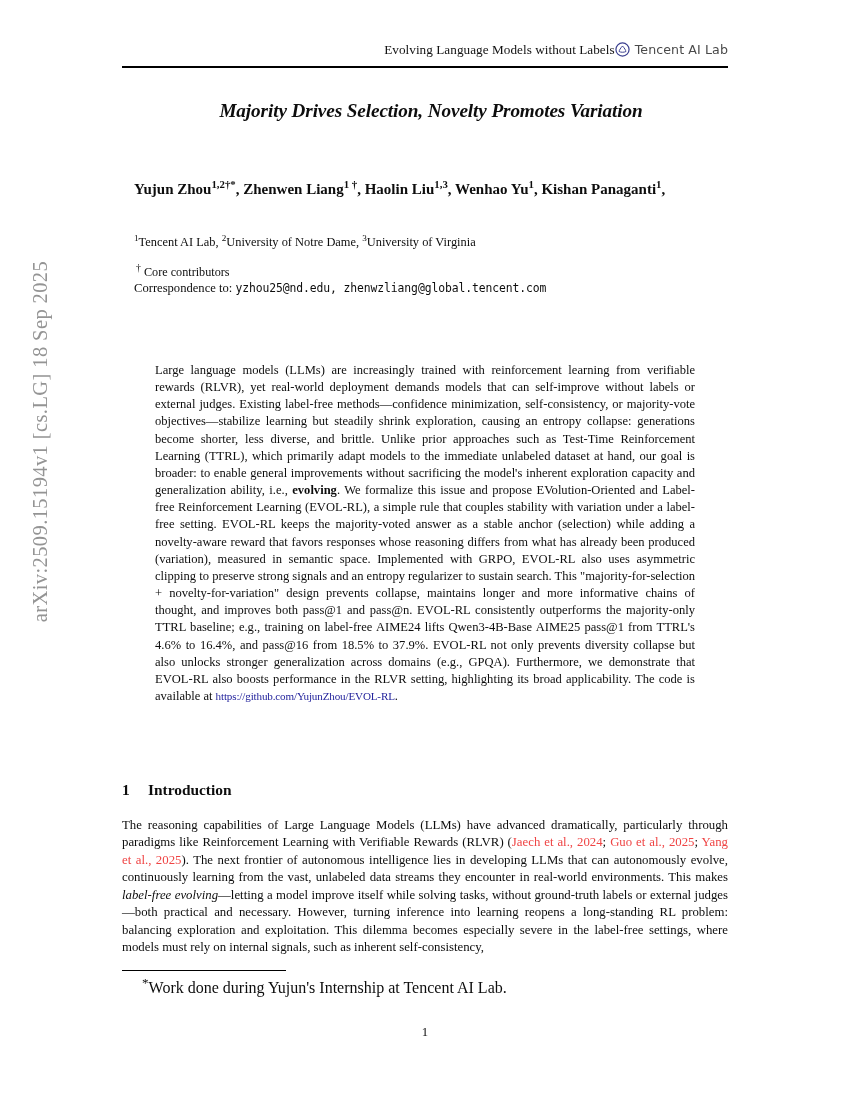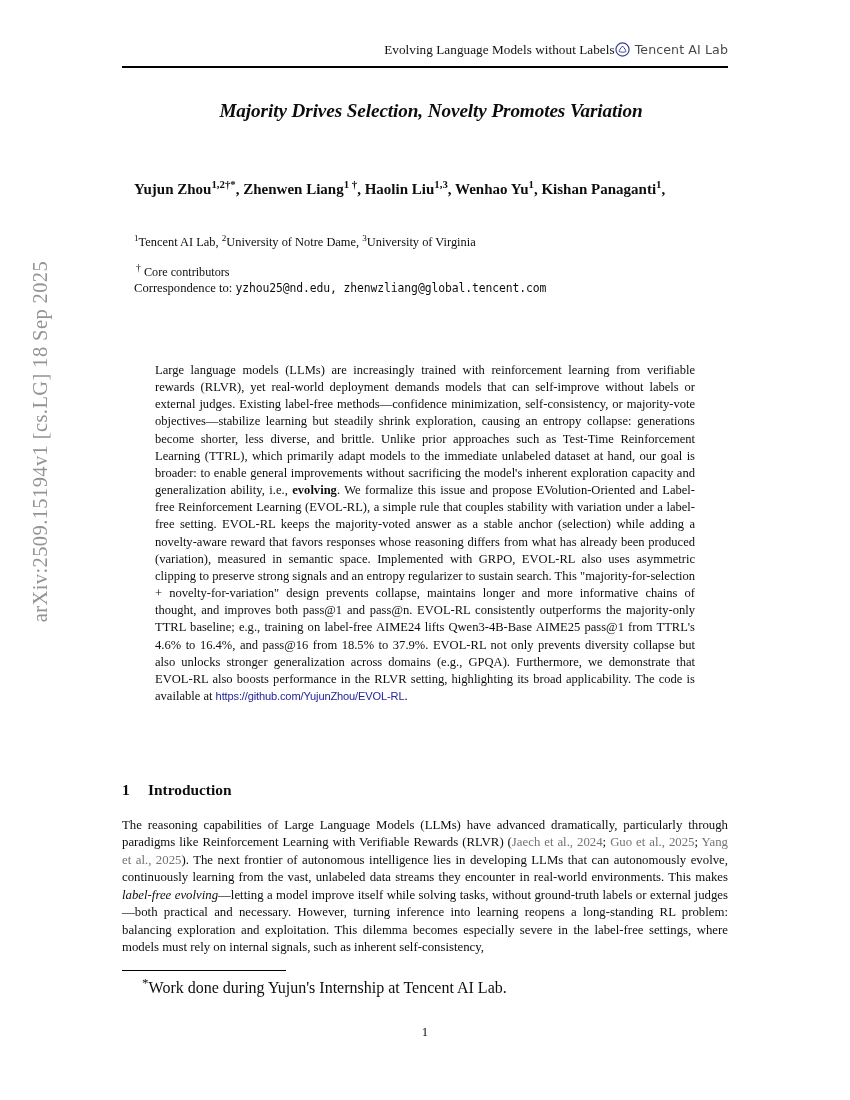--- a/index.html
+++ b/index.html
@@ -162,21 +162,21 @@
     left: 33px;
     width: 540px;
     font-size: 12.55px;
     line-height: 1.368;
     text-align: justify;
     text-justify: inter-word;
     hyphens: manual;
   }
   .abstract-body b { font-weight: bold; }
   .url-mono {
-    font-family: Liberation Sans, sans-serif;
+    font-family: Liberation Serif, serif;
     font-size: 11.1px;
     color: #23239c;
     letter-spacing: -0.15px;
   }
 
   
   .sec-head {
     position: absolute;
     top: 781px;
     left: 0;
@@ -189,21 +189,21 @@
     position: absolute;
     top: 817px;
     left: 0;
     width: 606px;
     font-size: 12.8px;
     line-height: 1.367;
     text-align: justify;
     text-justify: inter-word;
   }
   .body-text i { font-style: italic; }
-  .cite { color: #737373; }
+  .cite { color: #ef4444; }
 
   
   .fn-rule {
     position: absolute;
     top: 970px;
     left: 0;
     width: 164px;
     height: 1.1px;
     background: #000;
   }

